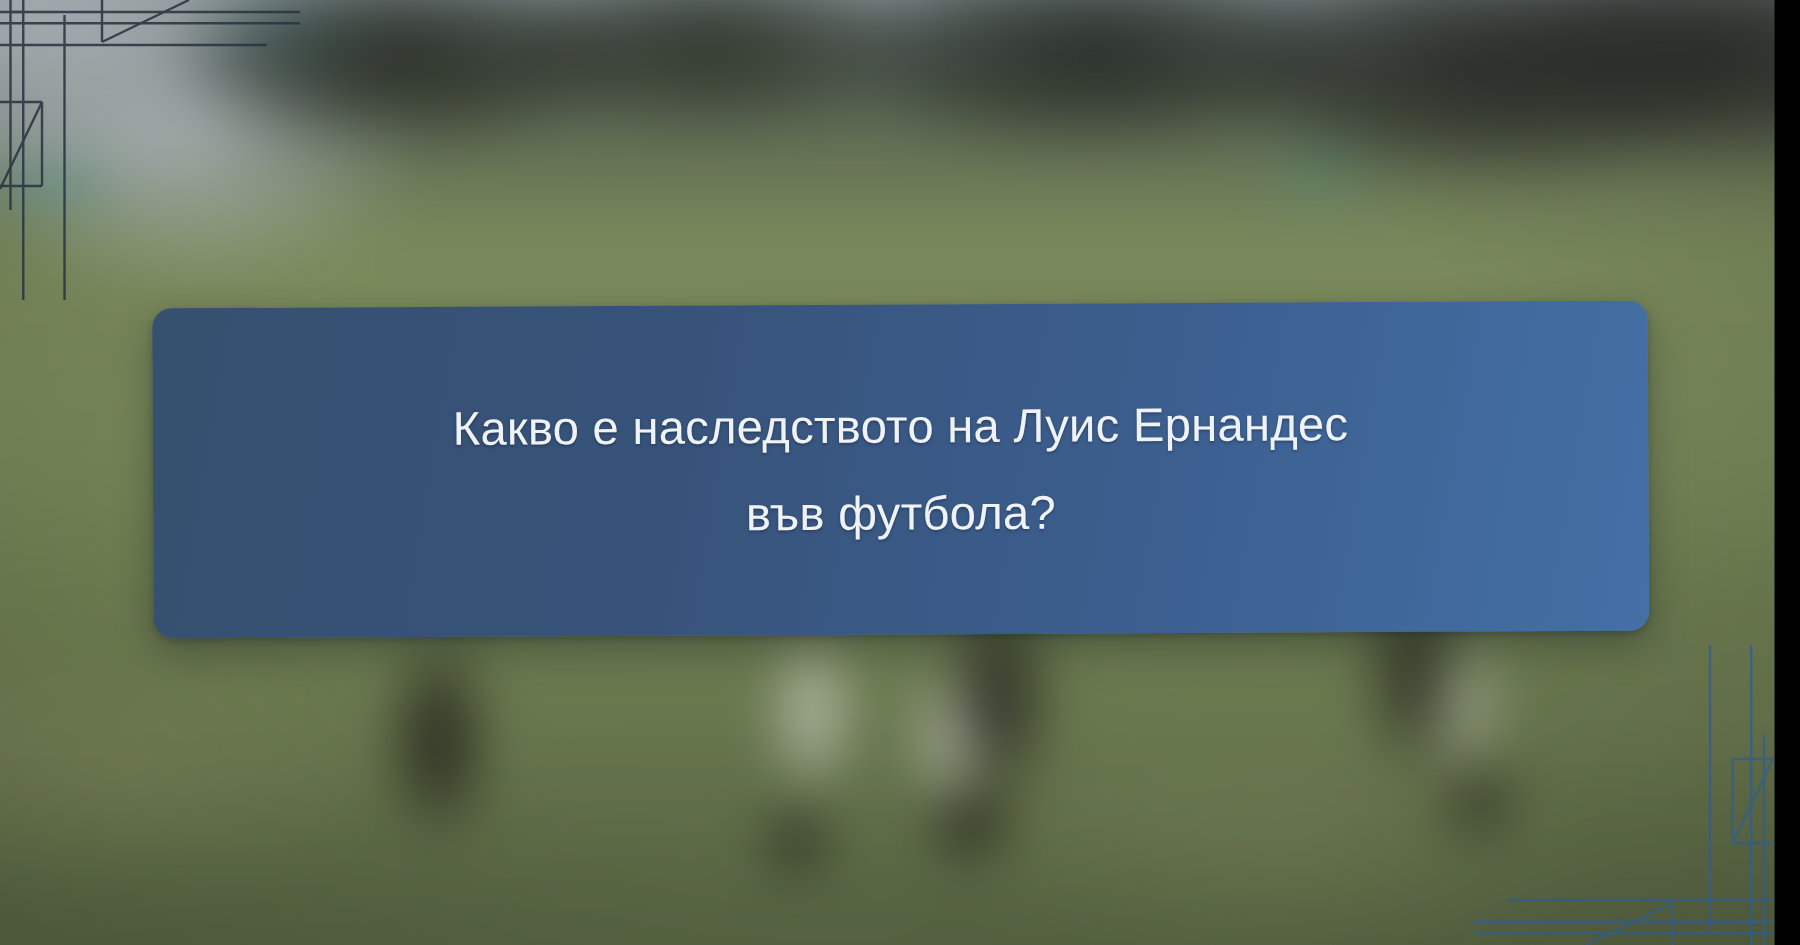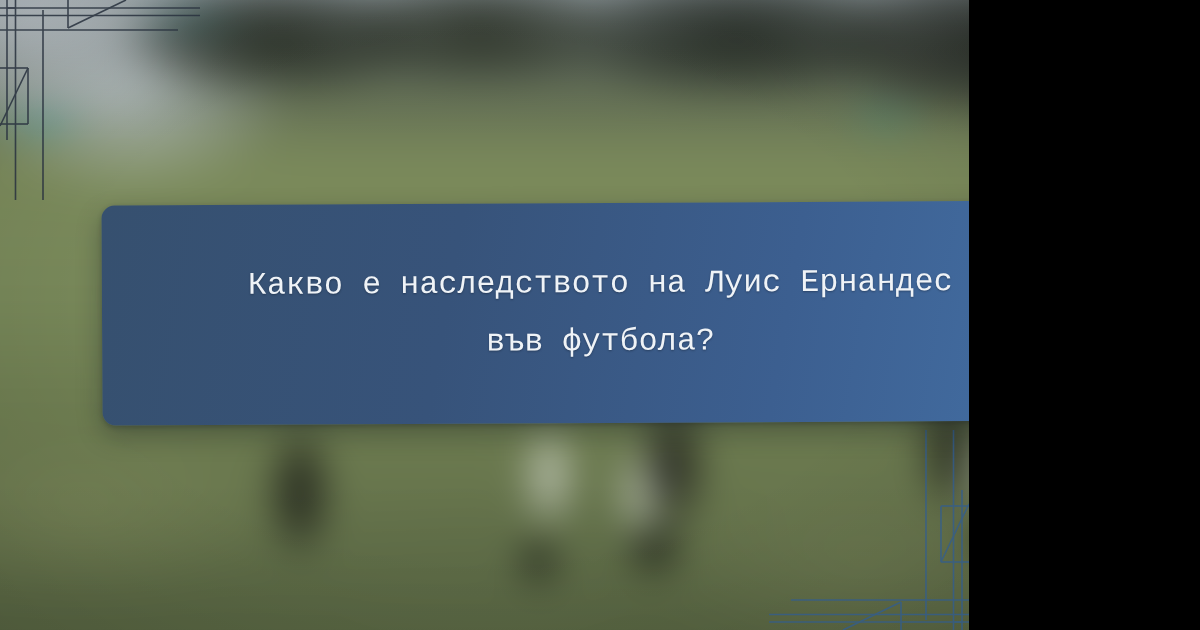--- a/index.html
+++ b/index.html
@@ -3,24 +3,24 @@
 <meta charset="utf-8">
 <title>Question Card</title>
 <style>
   html, body {
     margin: 0;
     padding: 0;
     background: #000;
   }
   #stage {
     position: relative;
-    width: 969px;
+    width: 1183px;
     height: 630px;
     overflow: hidden;
-    font-family: Liberation Mono, monospace;
+    font-family: Liberation Sans, sans-serif;
   }
 
   
   .bg-photo {
     position: absolute;
     inset: -40px;
     background-color: #6c7a52;
     background-image:
       
       radial-gradient(ellipse 42px 90px at 352px 520px, rgba(24,26,22,.92) 0%, rgba(24,26,22,.55) 45%, rgba(24,26,22,0) 72%),

